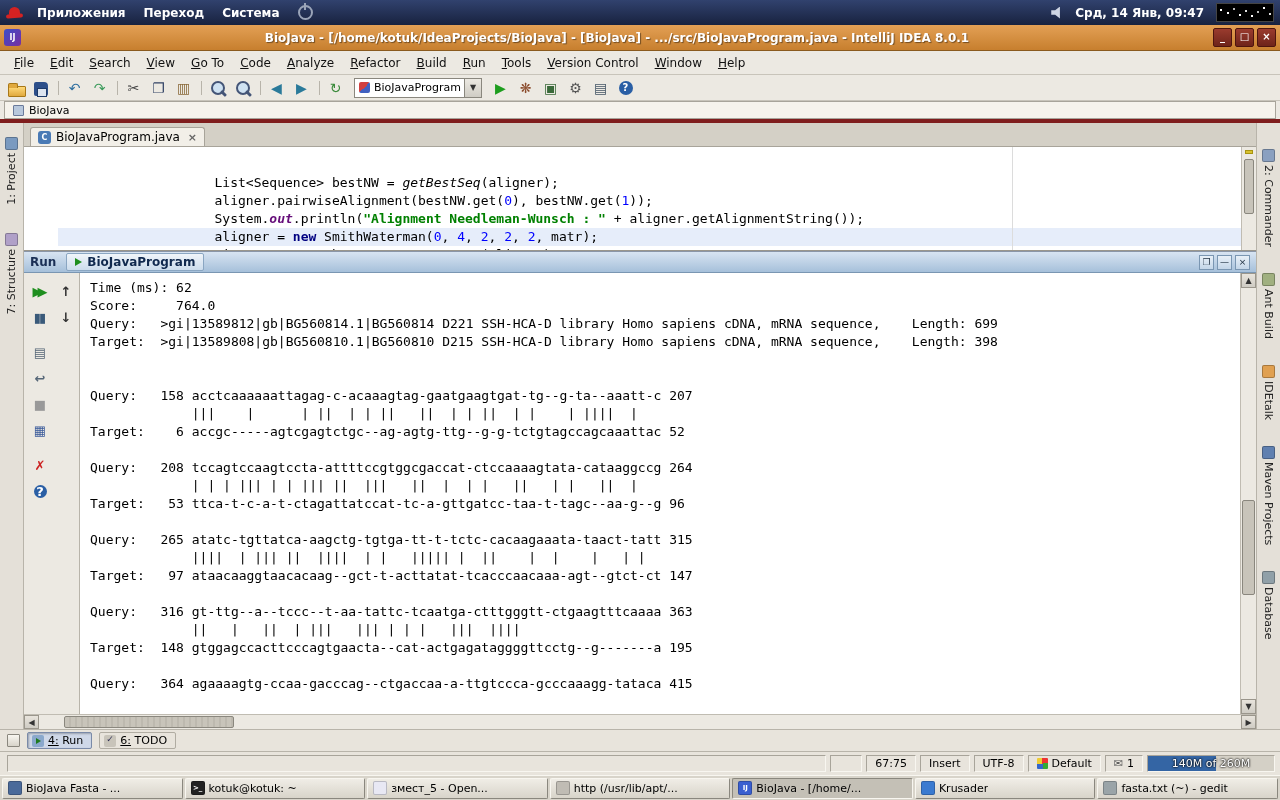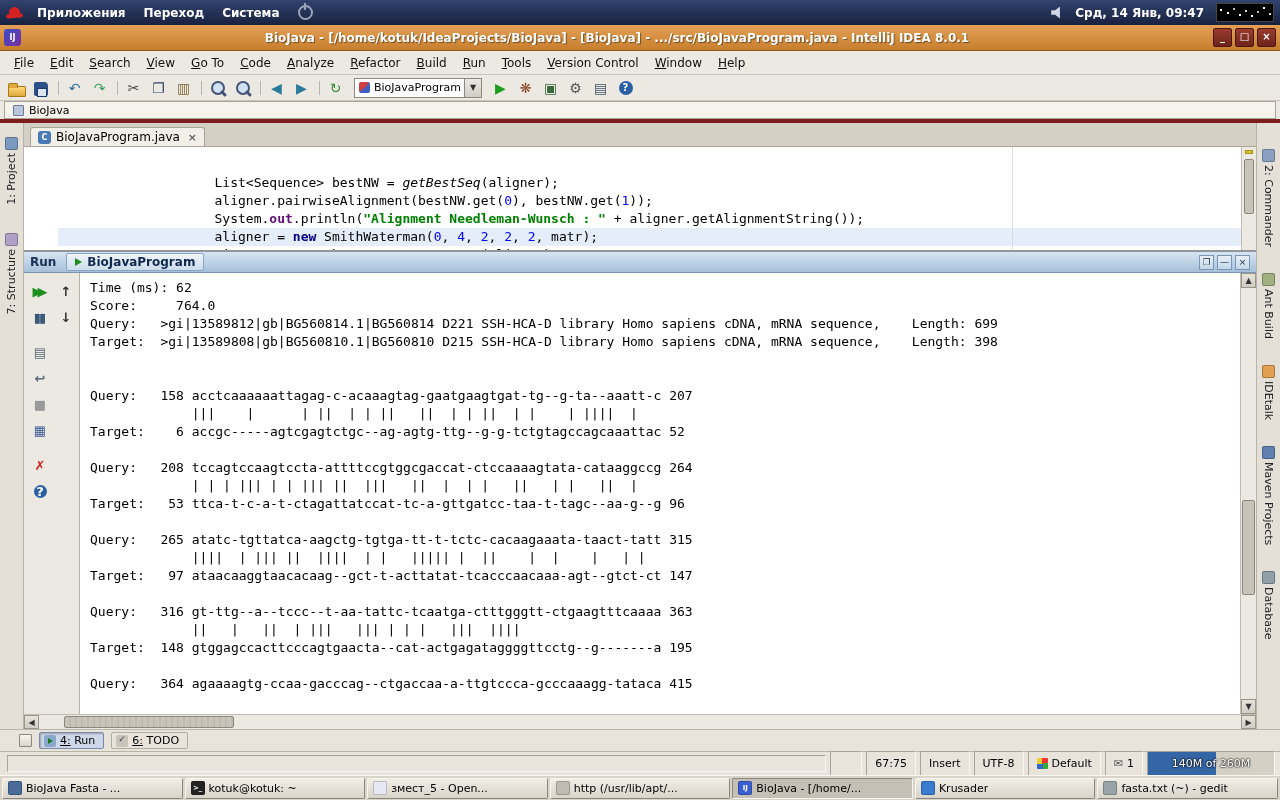--- a/index.html
+++ b/index.html
@@ -73,21 +73,21 @@
 .etab-icon{width:13px;height:13px;border-radius:3px;background:#4a7ab5;display:flex;align-items:center;justify-content:center}
 .etab-icon i{font-style:normal;font-size:8px;color:#fff;font-weight:bold}
 .etab-close{color:#666;font-size:11px;font-weight:bold;margin-left:3px}
 .editor{height:104px;background:#fff;position:relative;overflow:hidden;flex:0 0 auto;border-bottom:1px solid #9a968c}
 .editor-code{font-family:"DejaVu Sans Mono","Liberation Mono",monospace;font-size:13px;line-height:18px;margin-top:-9px;padding-left:34px}
 .code-line{height:18px;white-space:pre}
 .caret-line{background:#e6edfa}
 .tk{white-space:pre}
 .tk-plain{color:#000}
 .tk-italic{font-style:italic}
-.tk-field{color:#660e7a;font-weight:bold;}
+.tk-field{color:#660e7a;font-weight:bold;font-style:italic}
 .tk-str{color:#008000;font-weight:bold}
 .tk-kw{color:#000080;font-weight:bold}
 .tk-num{color:#0000ff}
 .margin-guide{position:absolute;top:0;bottom:0;left:988px;width:1px;background:#dcdcdc}
 .ed-scroll{position:absolute;right:0;top:0;bottom:0;width:15px;background:#ece9e2;border-left:1px solid #c0bcb2}
 .ed-mark{position:absolute;right:3px;top:3px;width:8px;height:4px;background:#d8c22e;border:1px solid #a89410}
 .ed-thumb{position:absolute;left:2px;right:2px;top:12px;height:55px;background:#c8c4ba;border:1px solid #8a877e;border-radius:2px}
 
 
 .runpanel{flex:1;display:flex;flex-direction:column;min-height:0;border-top:1px solid #8a96a8}
@@ -113,33 +113,33 @@
 .scroll-btn{position:absolute;background:linear-gradient(#e8e4dc,#cfccc4);border:1px solid #9a968c;font-size:8px;display:flex;align-items:center;justify-content:center;color:#333}
 .v-scroll .sb-up{top:0;left:0;right:0;height:15px}
 .v-scroll .sb-down{bottom:0;left:0;right:0;height:15px}
 .v-thumb{position:absolute;left:1px;right:1px;top:227px;height:95px;background:#c8c4ba;border:1px solid #8a877e;border-radius:2px}
 .h-scroll{height:15px;background:#ece9e2;border-top:1px solid #c0bcb2;position:relative;flex:0 0 auto}
 .h-scroll .sb-left{left:0;top:0;bottom:0;width:15px}
 .h-scroll .sb-right{right:0;top:0;bottom:0;width:15px}
 .h-thumb{position:absolute;top:1px;bottom:1px;left:40px;width:170px;background:repeating-linear-gradient(90deg,#c8c4ba 0 4px,#bdb9af 4px 6px);border:1px solid #8a877e;border-radius:2px}
 
 
-.toolbuttons{height:22px;background:#e8e4dc;border-top:1px solid #b8b4aa;display:flex;align-items:center;padding:0 19px;gap:7px;flex:0 0 auto}
+.toolbuttons{height:22px;background:#e8e4dc;border-top:1px solid #b8b4aa;display:flex;align-items:center;padding:0 7px;gap:7px;flex:0 0 auto}
 .anchor-icon{width:13px;height:13px;border:1px solid #8a877e;background:linear-gradient(#f8f6f0,#d8d4ca);border-radius:1px}
 .tw-btn{display:flex;align-items:center;gap:4px;padding:1px 8px 1px 4px;font-size:11px;border:1px solid #b0aca2;border-radius:2px;background:#e8e4dc}
 .tw-btn.active{background:#cfd8e8;border-color:#7a8aa8;box-shadow:inset 1px 1px 2px rgba(0,0,0,.25)}
 .tw-btn span{display:inline-block}
 .tw-btn span::first-letter{text-decoration:underline}
 .tw-icon{width:12px;height:12px;border-radius:2px;background:#8aa8cc;position:relative}
 .tw-icon::after{content:"";position:absolute;left:4px;top:3px;border-left:5px solid #1e7a1e;border-top:3px solid transparent;border-bottom:3px solid transparent}
 .tw-icon.todo{background:#c8c4ba}
 .tw-icon.todo::after{border:none;content:"✓";position:absolute;left:2px;top:-1px;font-size:9px;color:#335}
 .statusbar{height:24px;background:#e8e4dc;border-top:1px solid #b8b4aa;display:flex;align-items:center;padding:0 5px 0 7px;gap:4px;font-size:11px;flex:0 0 auto}
 .sb-msg{flex:1;height:17px;border:1px solid;border-color:#a8a49a #f8f6f0 #f8f6f0 #a8a49a}
-.sb-cell{height:25px;display:flex;align-items:center;justify-content:center;padding:0 8px;border:1px solid;border-color:#a8a49a #f8f6f0 #f8f6f0 #a8a49a;white-space:nowrap;gap:4px}
+.sb-cell{height:17px;display:flex;align-items:center;justify-content:center;padding:0 8px;border:1px solid;border-color:#a8a49a #f8f6f0 #f8f6f0 #a8a49a;white-space:nowrap;gap:4px}
 .sb-small{width:32px;padding:0}
 .palette{width:11px;height:11px;background:conic-gradient(#e33 0 25%,#3a3 0 50%,#36c 0 75%,#ec3 0);border-radius:1px}
 .mail-glyph{font-style:normal;font-size:11px;color:#555}
 .sb-cell.memory{width:128px;background:linear-gradient(to right,#3465a4 0 54%,#d4d0c6 54%);color:#fff;text-shadow:0 0 2px #000,0 0 2px #000}
 
 
 .taskbar{height:25px;background:#d8d4ca;border-top:1px solid #f8f6f0;display:flex;align-items:center;padding:1px 2px;gap:2px;flex:0 0 auto}
 .task-btn{flex:1;max-width:182px;height:21px;display:flex;align-items:center;gap:4px;padding:0 5px;background:linear-gradient(#f0ede6,#d8d4ca);border:1px solid;border-color:#f8f6f0 #8a877e #8a877e #f8f6f0;border-radius:2px;font-size:11px;min-width:0}
 .task-btn.active{background:#c4c0b6;border-color:#8a877e #f8f6f0 #f8f6f0 #8a877e}
 .task-icon{width:14px;height:14px;border-radius:2px;flex:0 0 auto;display:flex;align-items:center;justify-content:center;border:1px solid rgba(0,0,0,.2)}

